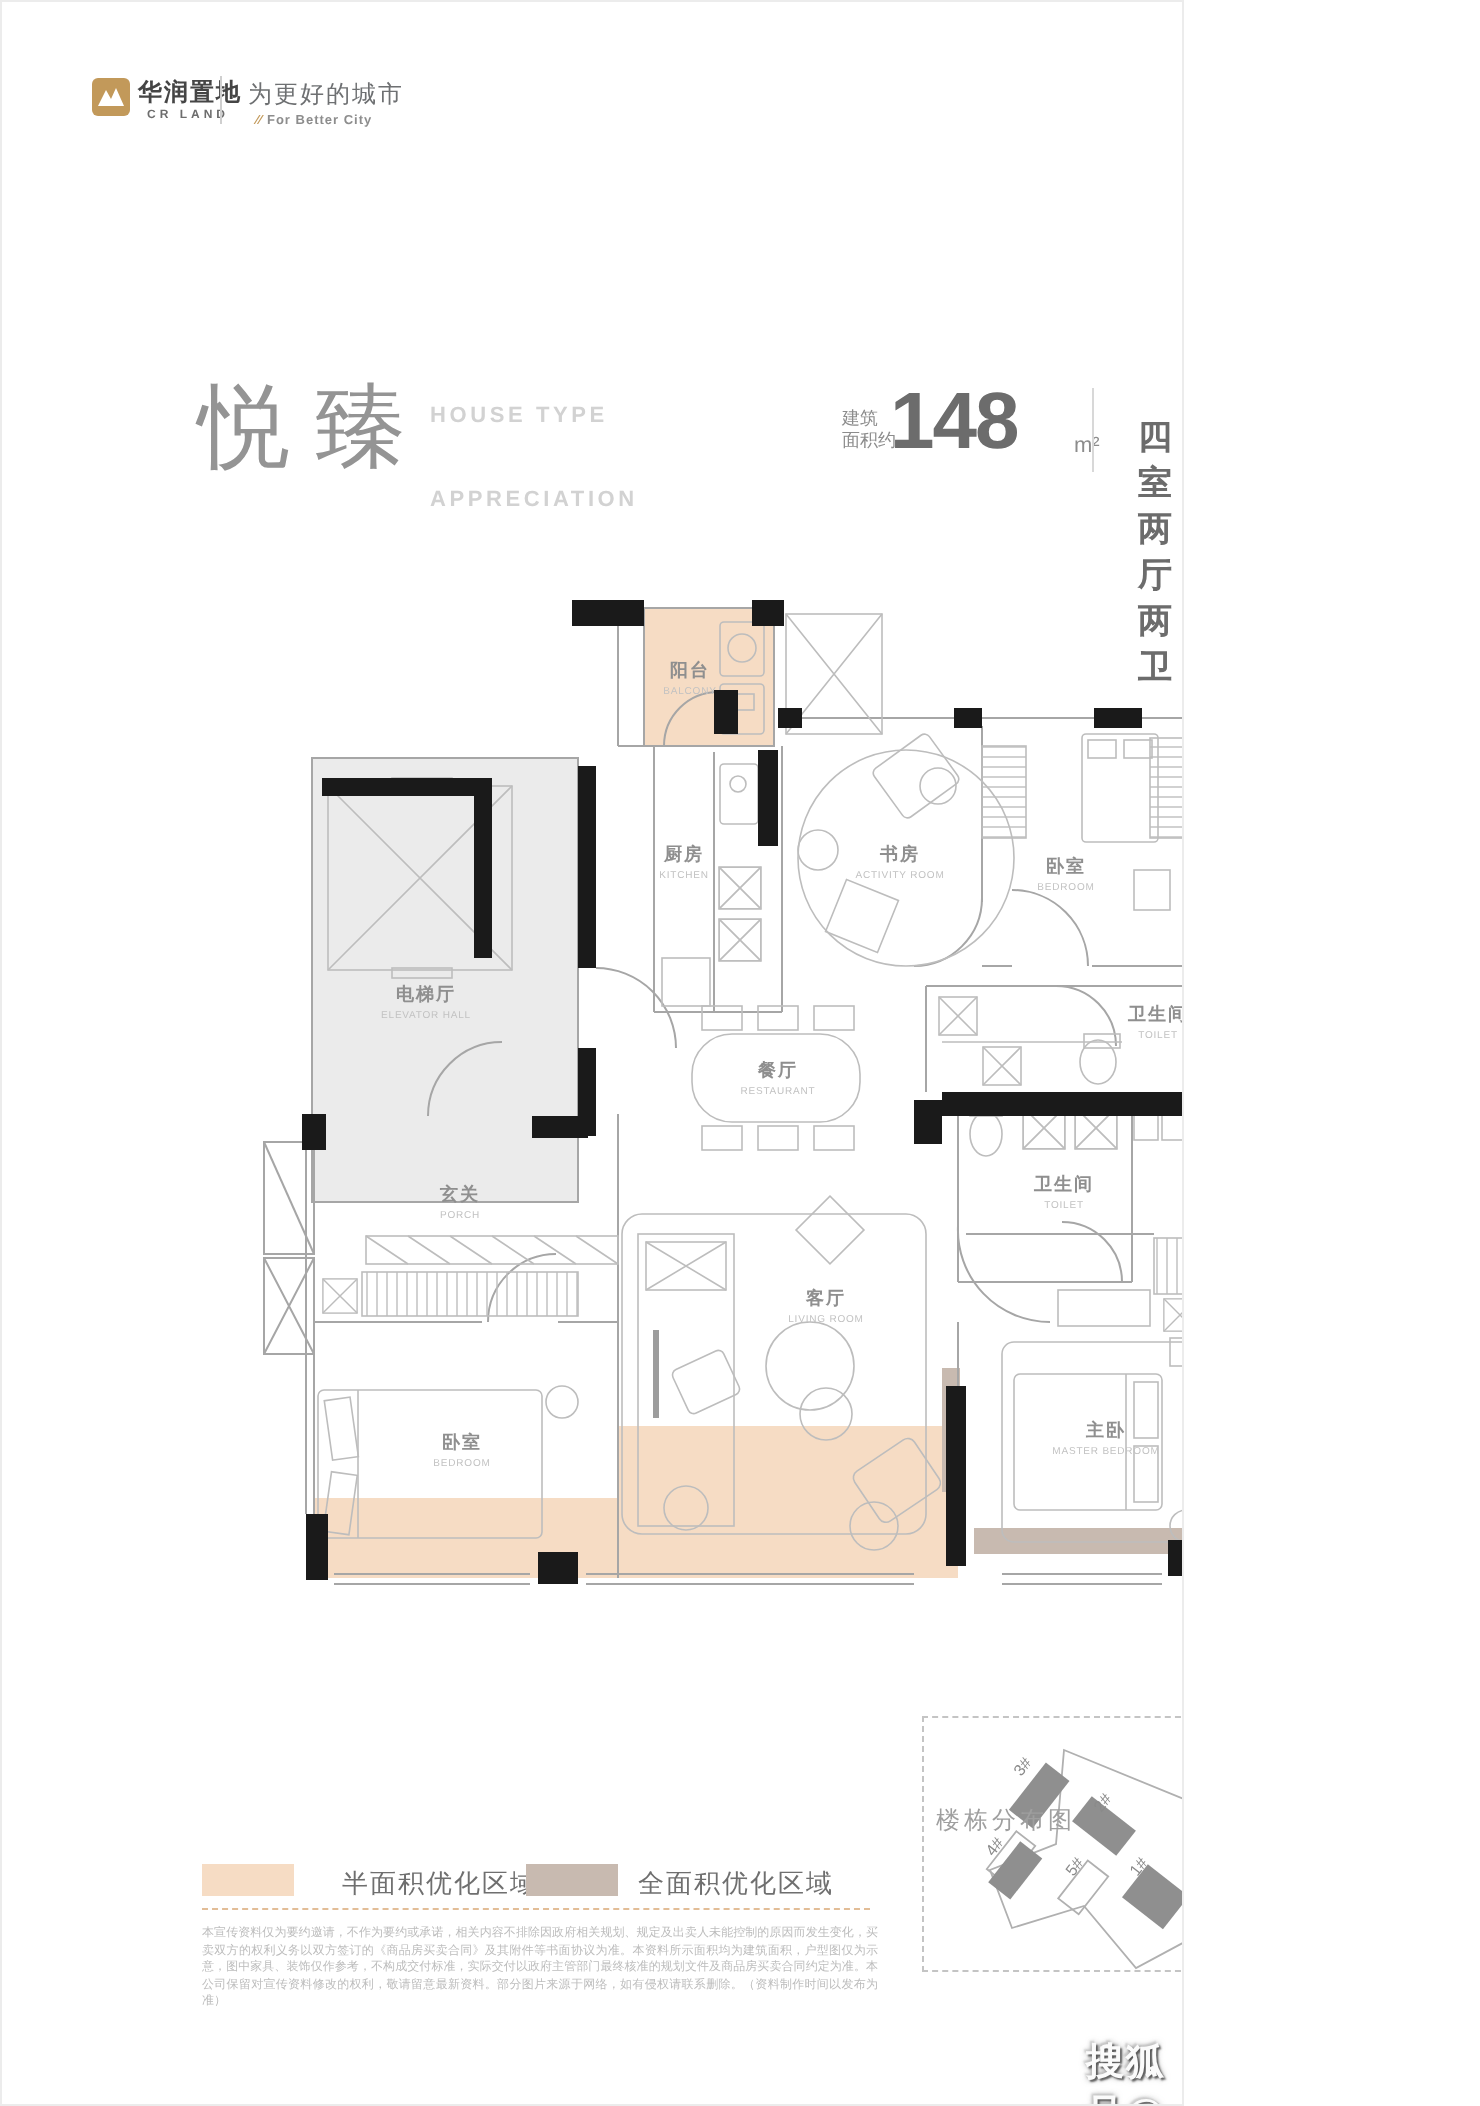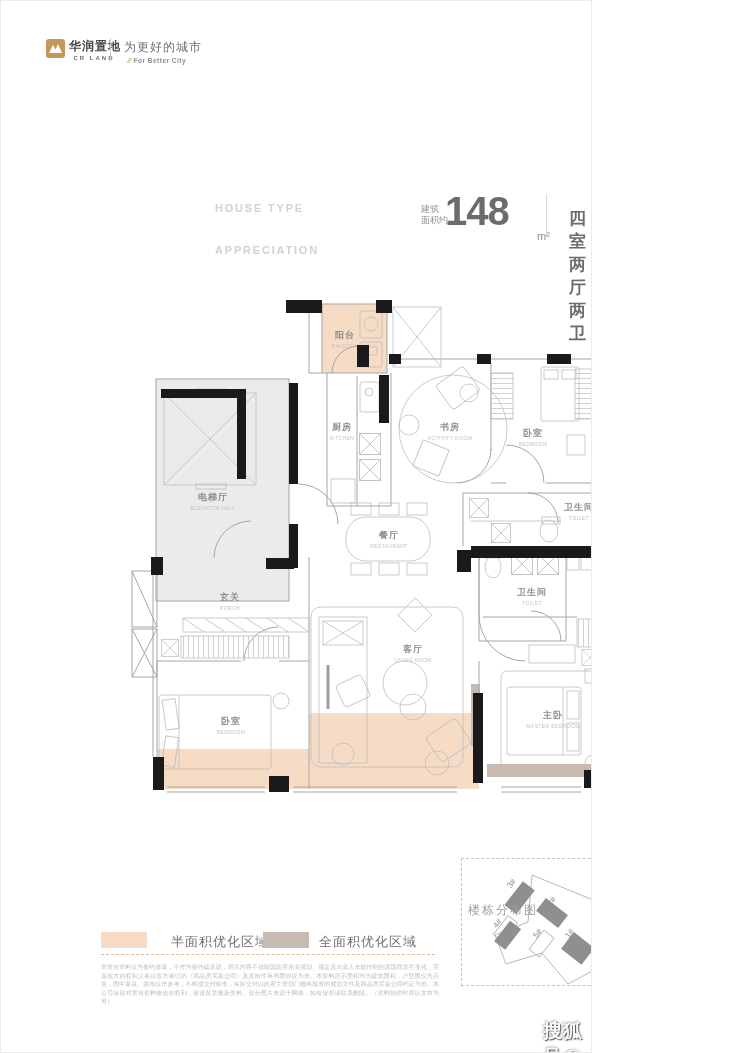--- a/index.html
+++ b/index.html
@@ -19,21 +19,21 @@
   .pj-small{left:595px;top:76px;width:7px;font-size:4px;line-height:4px;color:#9aa0a4;text-align:center;}
   .pj-name{left:603px;top:72px;font-size:12px;color:#8d9296;letter-spacing:2px;}
   .pj-en1{left:659px;top:73px;font-size:6.5px;letter-spacing:1.6px;color:#a9aeb1;}
   .pj-en2{left:659px;top:82px;font-size:6.5px;letter-spacing:1.6px;color:#a9aeb1;}
   
   .title-cn{left:98px;top:182px;font-size:46px;font-weight:300;color:#949494;letter-spacing:12px;}
   .title-en1{left:214px;top:201px;font-size:11px;letter-spacing:1.8px;color:#d2d2d2;font-weight:bold;}
   .title-en2{left:214px;top:216px;font-size:11px;letter-spacing:1.8px;color:#d2d2d2;font-weight:bold;margin-top:27px;}
   .area-lab{left:420px;top:203px;font-size:9px;line-height:11px;color:#8c8c8c;}
   .area-val{left:444px;top:188px;font-size:40px;font-weight:bold;color:#6c6c6c;letter-spacing:-1px;}
-  .area-unit{left:512px;top:229px;font-size:11px;color:#8c8c8c;padding-left:24px;}
+  .area-unit{left:512px;top:216px;font-size:11px;color:#8c8c8c;padding-left:24px;}
   .title-div{left:545px;top:193px;width:1px;height:42px;background:#d8d8d8;}
   .layout-txt{left:568px;top:206px;font-size:17px;font-weight:bold;color:#6c6c6c;letter-spacing:.5px;}
   
   .rm{transform:translate(-50%,0);text-align:center;white-space:nowrap;}
   .rm .cn{display:block;font-size:9px;color:#8f8f8f;letter-spacing:1px;font-weight:bold;}
   .rm .en{display:block;font-size:5px;color:#c2c2c2;letter-spacing:.4px;margin-top:1px;}
   
   .sw{width:46px;height:16px;}
   .sw1{left:100px;top:931px;background:#f6dcc4;}
   .sw2{left:262px;top:931px;background:#c8bab0;}
@@ -66,20 +66,21 @@
   <div class="abs logo-en">CR LAND</div>
   <div class="abs hdr-div"></div>
   <div class="abs slogan-cn">为更好的城市</div>
   <div class="abs slogan-en"><span class="gold">⁄⁄</span> <span>For Better City</span></div>
 
   <div class="abs pj-small">华润</div>
   <div class="abs pj-name">悦府</div>
   <div class="abs pj-en1">PARK LANE</div>
   <div class="abs pj-en2">COMPLEX</div>
 
+  <div class="abs title-cn">悦臻</div>
   <div class="abs title-en1">HOUSE TYPE</div>
   <div class="abs title-en2">APPRECIATION</div>
   <div class="abs area-lab">
     <span>建筑</span><br>
     <span>面积约</span>
   </div>
   <div class="abs area-val">148</div>
   <div class="abs area-unit">m²</div>
   <div class="abs title-div"></div>
   <div class="abs layout-txt">四室两厅两卫</div>

